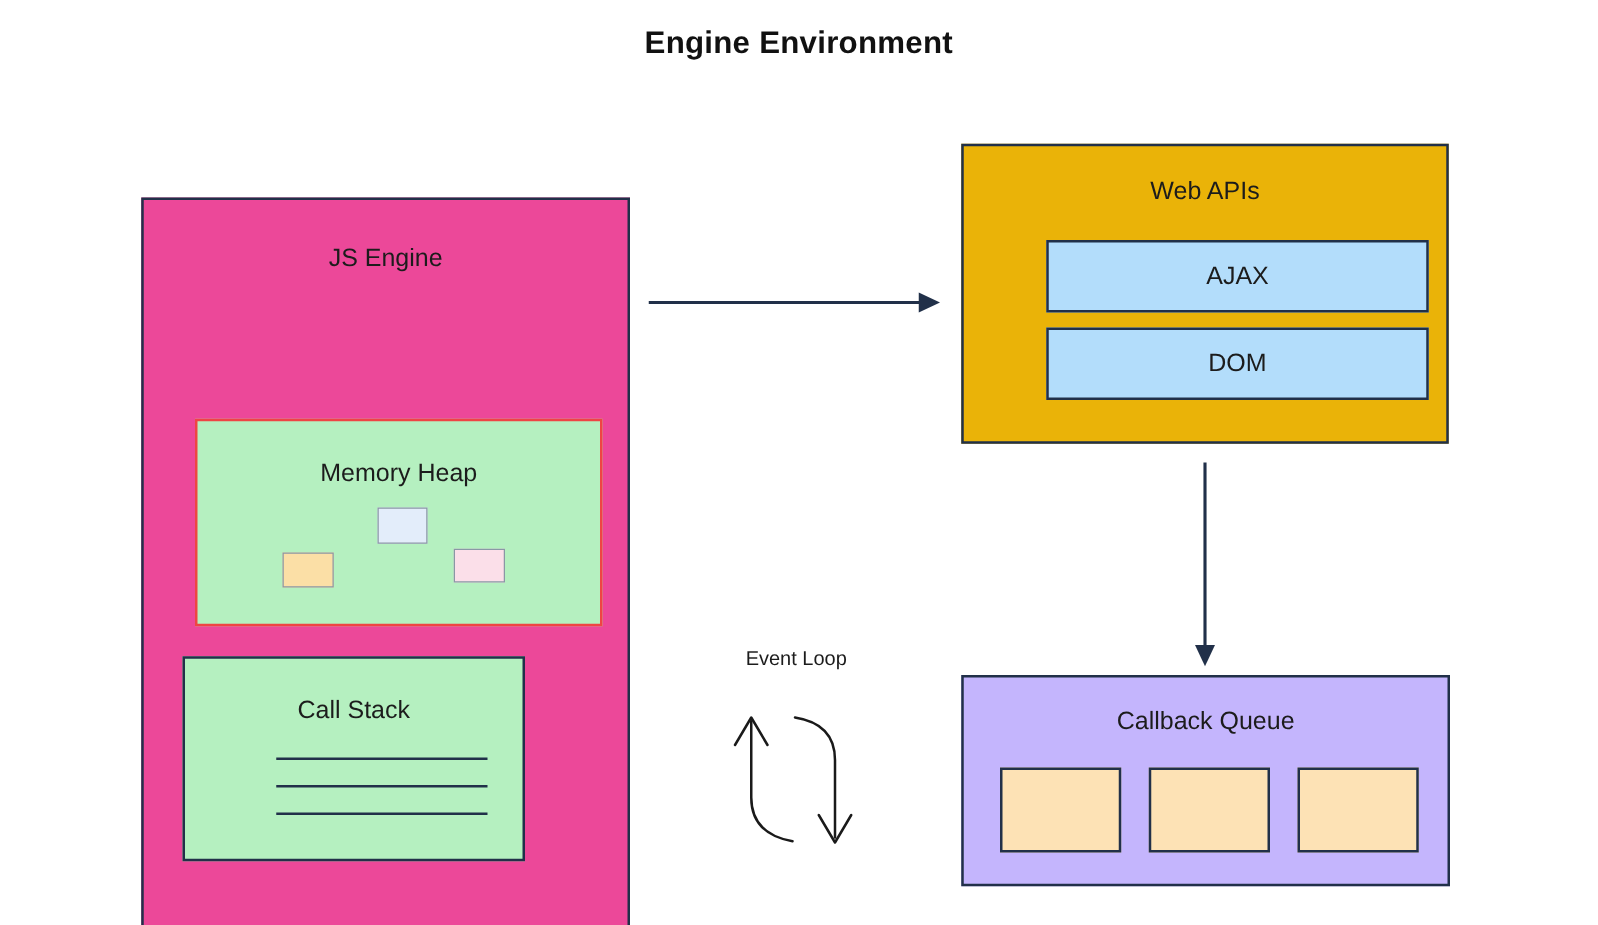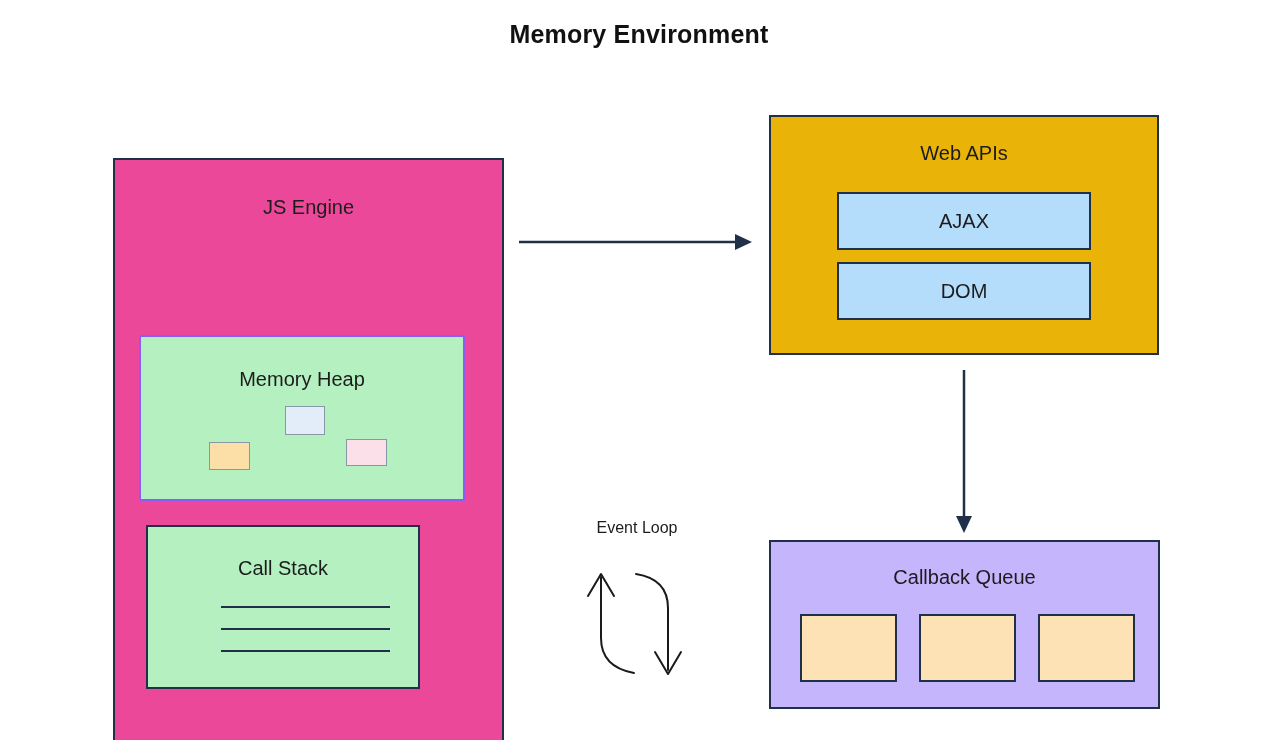--- a/index.html
+++ b/index.html
@@ -14,41 +14,41 @@
   }
 
   .box { position: absolute; border: 2px solid #213049; }
   .box-label { position: absolute; left: 0; width: 100%; text-align: center;
     font-size: 20px; color: #1c1c1c; }
 
   
   .js-engine { left: 113px; top: 114px; width: 391px; height: 596px; background: #ec4899; margin-top: 44px; }
   .js-engine-label { top: 36px; }
 
-  .memory-heap { left: 24px; top: 175px; width: 326px; height: 166px;
-    background: #b5f0c0; border: 2px solid #8b5cf6; position: absolute; }
+  .memory-heap { left: 41px; top: 175px; width: 326px; height: 166px;
+    background: #b5f0c0; border: 2px solid #ef4444; position: absolute; }
   .memory-heap-label { top: 31px; }
 
   .heap-obj { position: absolute; border: 1px solid #8a97a5; }
   .heap-obj.blue   { left: 144px; top: 69px;  width: 40px; height: 29px; background: #e3edfa; }
   .heap-obj.orange { left: 68px;  top: 105px; width: 41px; height: 28px; background: #fbdfa6; }
   .heap-obj.pink   { left: 205px; top: 102px; width: 41px; height: 27px; background: #fbdfe9; }
 
   .call-stack { left: 31px; top: 365px; width: 274px; height: 164px;
     background: #b5f0c0; border: 2px solid #213049; position: absolute; }
   .call-stack-label { top: 30px; }
   .stack-line { position: absolute; left: 73px; width: 169px; height: 2px; background: #213049; }
   .stack-line.l1 { top: 79px; }
   .stack-line.l2 { top: 101px; }
   .stack-line.l3 { top: 123px; }
 
   
   .web-apis { left: 769px; top: 115px; width: 390px; height: 240px; background: #eab308; }
   .web-apis-label { top: 25px; }
-  .api-item { position: absolute; left: 66px; width: 254px; height: 58px;
+  .api-item { position: absolute; left: 66px; width: 306px; height: 58px;
     background: #b3ddfb; border: 2px solid #213049;
     display: flex; align-items: center; justify-content: center;
     font-size: 20px; color: #1c1c1c; }
   .api-item.ajax { top: 75px; }
   .api-item.dom  { top: 145px; }
 
   
   .callback-queue { left: 769px; top: 540px; width: 391px; height: 169px; background: #c4b5fd; }
   .callback-queue-label { top: 24px; }
   .queue-item { position: absolute; top: 72px; width: 97px; height: 68px;
@@ -62,21 +62,21 @@
     text-align: center; font-size: 16px; color: #1c1c1c; }
 
   .arrow-layer { position: absolute; left: 0; top: 0; width: 1278px; height: 740px;
     pointer-events: none; }
 </style>
 </head>
 <body>
 
 <div class="canvas">
 
-  <div class="diagram-title">Memory Environment</div>
+  <div class="diagram-title">Engine Environment</div>
 
   <div class="box js-engine">
     <div class="box-label js-engine-label">JS Engine</div>
 
     <div class="memory-heap">
       <div class="box-label memory-heap-label">Memory Heap</div>
       <div class="heap-obj blue"></div>
       <div class="heap-obj orange"></div>
       <div class="heap-obj pink"></div>
     </div>

